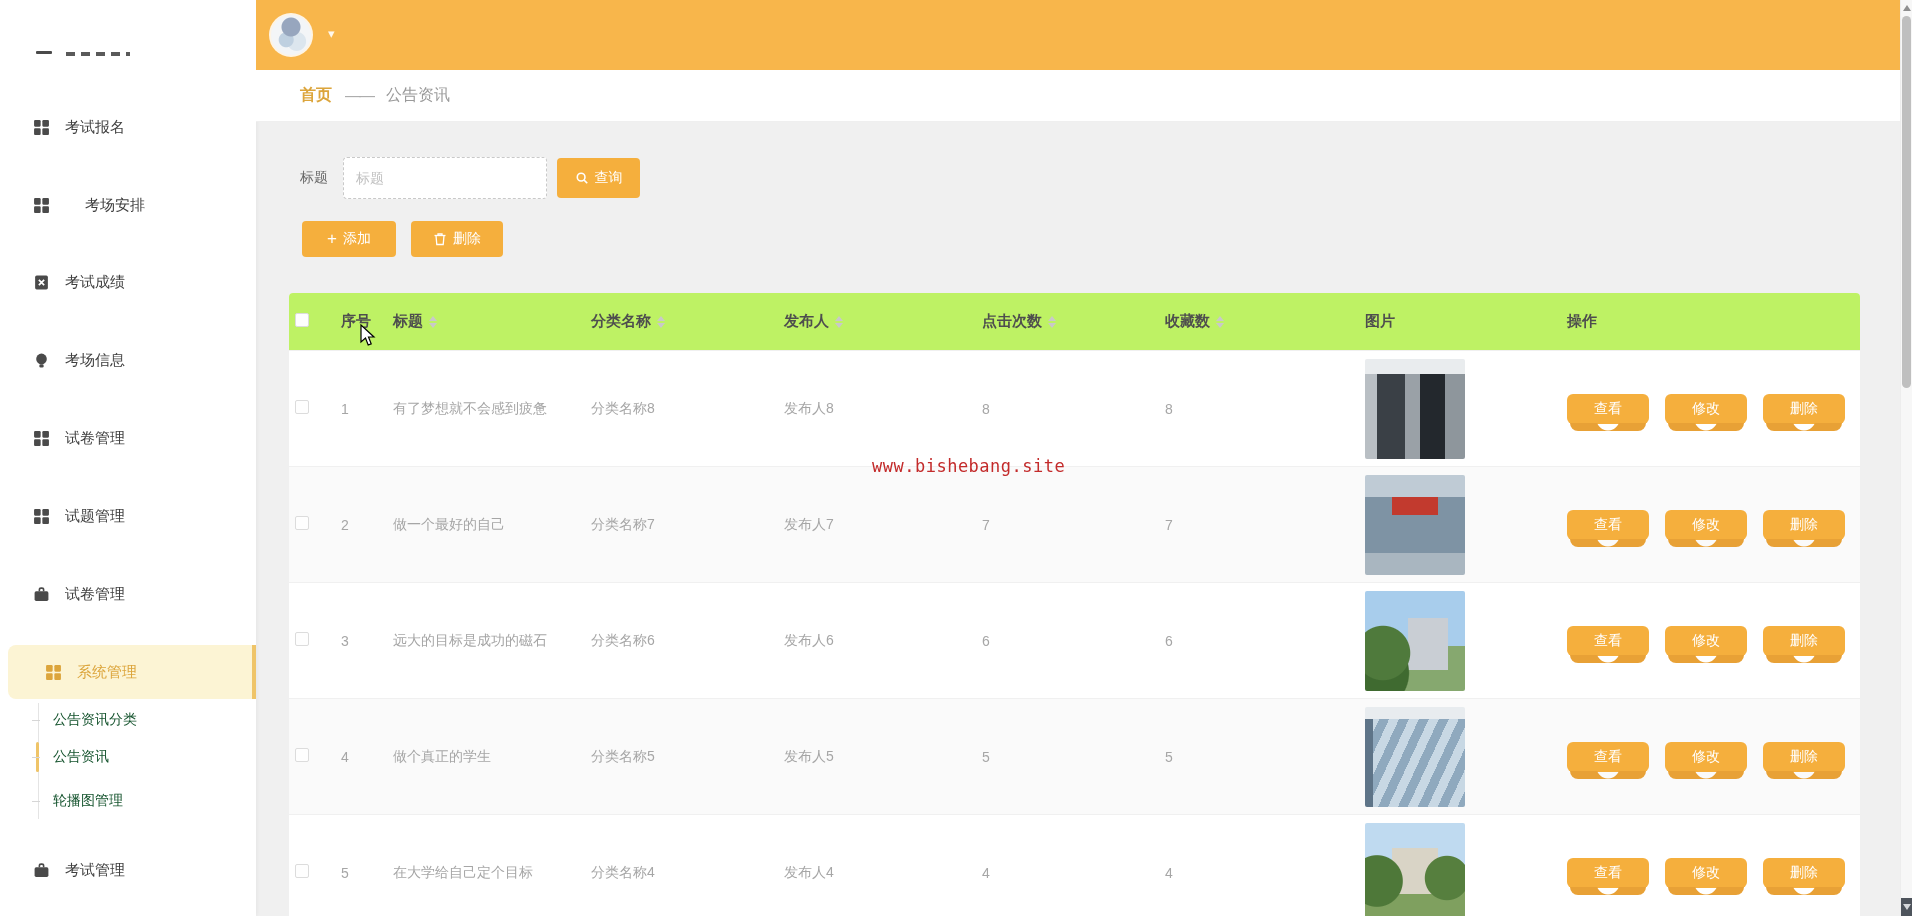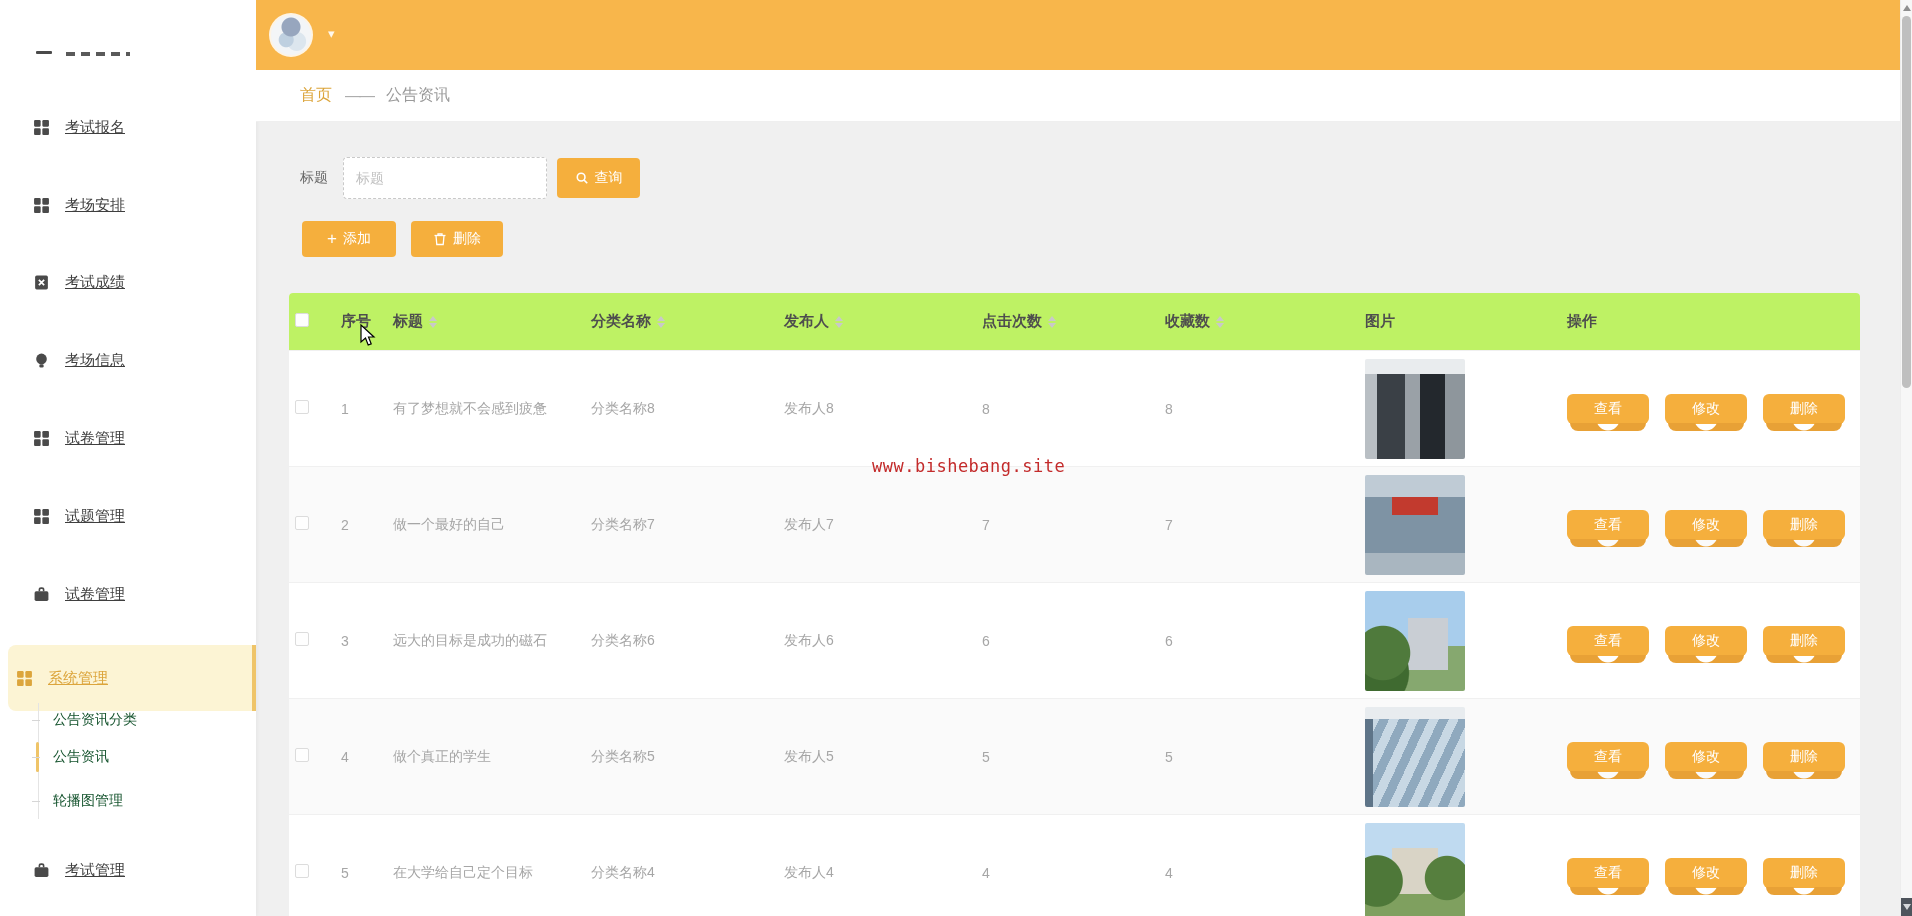--- a/index.html
+++ b/index.html
@@ -9,22 +9,22 @@
   }
   *{margin:0;padding:0;box-sizing:border-box;}
   body{font-family:"Liberation Sans","DejaVu Sans",sans-serif;background:#e8e8e8;}
   .stage{position:relative;width:1912px;height:916px;overflow:hidden;background:#F0F0F0;}
 
   
   .sidebar{position:absolute;left:0;top:0;width:256px;height:916px;background:#fff;box-shadow:1px 0 4px rgba(0,0,0,.05);}
   .s-item{position:absolute;left:0;width:256px;height:40px;display:flex;align-items:center;padding-left:33px;color:#3F3F3F;font-size:15px;cursor:pointer;}
   .s-item .s-icon{width:17px;height:17px;display:inline-flex;color:#4A4A4A;flex:none;}
   .s-item .s-icon svg{width:100%;height:100%;}
-  .s-item .s-label{margin-left:15px;white-space:nowrap;text-decoration:underline;}
-  .s-item.active{left:8px;width:248px;height:66px;background:var(--active-bg);border-right:4px solid #EFC468;border-radius:8px 0 0 8px;padding-left:8px;color:var(--active-text);}
+  .s-item .s-label{margin-left:15px;white-space:nowrap;}
+  .s-item.active{left:8px;width:248px;height:54px;background:var(--active-bg);border-right:4px solid #EFC468;border-radius:8px 0 0 8px;padding-left:37px;color:var(--active-text);}
   .s-item.active .s-icon{color:var(--active-text);}
   .sub-line{position:absolute;left:38px;top:703px;width:1px;height:116px;background:#E4E4E4;}
   .sub-tick{position:absolute;left:36px;top:742px;width:3px;height:30px;border-radius:2px;background:#EFC468;}
   .s-sub{position:absolute;left:53px;height:20px;display:flex;align-items:center;font-size:14px;color:#14532d;cursor:pointer;white-space:nowrap;}
   .s-sub .dash{position:absolute;left:-21px;width:8px;height:1px;background:#D6D6D6;}
   .menu-clipped{position:absolute;left:0;top:0;width:256px;height:62px;overflow:hidden;cursor:pointer;}
   .menu-clipped .ic-stub{position:absolute;left:36px;top:51px;width:16px;height:3px;background:#4A4A4A;border-radius:1px;}
   .menu-clipped .tx-stub{position:absolute;left:66px;top:52px;width:64px;height:4px;background:repeating-linear-gradient(90deg,#5A5A5A 0 9px,transparent 9px 15px);}
 
   
@@ -32,21 +32,21 @@
   .avatar{position:absolute;left:15px;top:15px;width:40px;height:40px;border-radius:50%;background:
     radial-gradient(circle at 50% 30%,#97A6BE 0 9px,rgba(0,0,0,0) 10px),
     radial-gradient(circle at 38% 62%,#BFD0E0 0 7px,rgba(0,0,0,0) 8px),
     radial-gradient(circle at 64% 66%,#DCE6EE 0 9px,rgba(0,0,0,0) 10px),
     #F3F5F7;
     box-shadow:0 0 0 2px rgba(255,255,255,.85);cursor:pointer;}
   .tb-caret{position:absolute;left:72px;top:26px;color:rgba(255,255,255,.9);font-size:13px;cursor:pointer;}
 
   
   .breadcrumb{position:absolute;left:256px;top:70px;width:1656px;height:52px;background:#fff;border-bottom:1px solid #EFEFEF;display:flex;align-items:center;font-size:16px;}
-  .bc-home{margin-left:44px;color:var(--active-text);font-weight:400;cursor:pointer;}
+  .bc-home{margin-left:44px;color:var(--active-text);font-weight:700;cursor:pointer;}
   .bc-sep{margin:0 13px;color:#ABABAB;letter-spacing:-2px;}
   .bc-cur{color:#9A9A9A;}
 
   
   .search-label{position:absolute;left:300px;top:169px;font-size:14px;color:#666;}
   .search-input{position:absolute;left:343px;top:157px;width:204px;height:42px;border:1px dashed #C9C9C9;border-radius:4px;background:#fff;padding:0 12px;font-size:14px;color:#555;outline:none;font-family:inherit;}
   .search-input::placeholder{color:#C0C0C0;}
   .btn{border:none;border-radius:4px;background:var(--accent);color:#fff;font-size:14px;display:inline-flex;align-items:center;justify-content:center;gap:6px;cursor:pointer;font-family:inherit;}
   .btn-query{position:absolute;left:557px;top:158px;width:83px;height:40px;}
   .btn-add{position:absolute;left:302px;top:221px;width:94px;height:36px;}
@@ -100,21 +100,21 @@
     <span class="s-icon">
             <svg viewBox="0 0 16 16" fill="currentColor">
               <rect x="1" y="1" width="6.2" height="6.2" rx="1"></rect>
               <rect x="8.8" y="1" width="6.2" height="6.2" rx="1"></rect>
               <rect x="1" y="8.8" width="6.2" height="6.2" rx="1"></rect>
               <rect x="8.8" y="8.8" width="6.2" height="6.2" rx="1"></rect>
             </svg>
           </span>
     <span class="s-label">考试报名</span>
   </div>
-        <div class="s-item" style="top: 185px;">
+        <div class="s-item" style="top: 185px; gap: 20px;">
     <span class="s-icon">
             <svg viewBox="0 0 16 16" fill="currentColor">
               <rect x="1" y="1" width="6.2" height="6.2" rx="1"></rect>
               <rect x="8.8" y="1" width="6.2" height="6.2" rx="1"></rect>
               <rect x="1" y="8.8" width="6.2" height="6.2" rx="1"></rect>
               <rect x="8.8" y="8.8" width="6.2" height="6.2" rx="1"></rect>
             </svg>
           </span>
     <span class="s-label">考场安排</span>
   </div>

